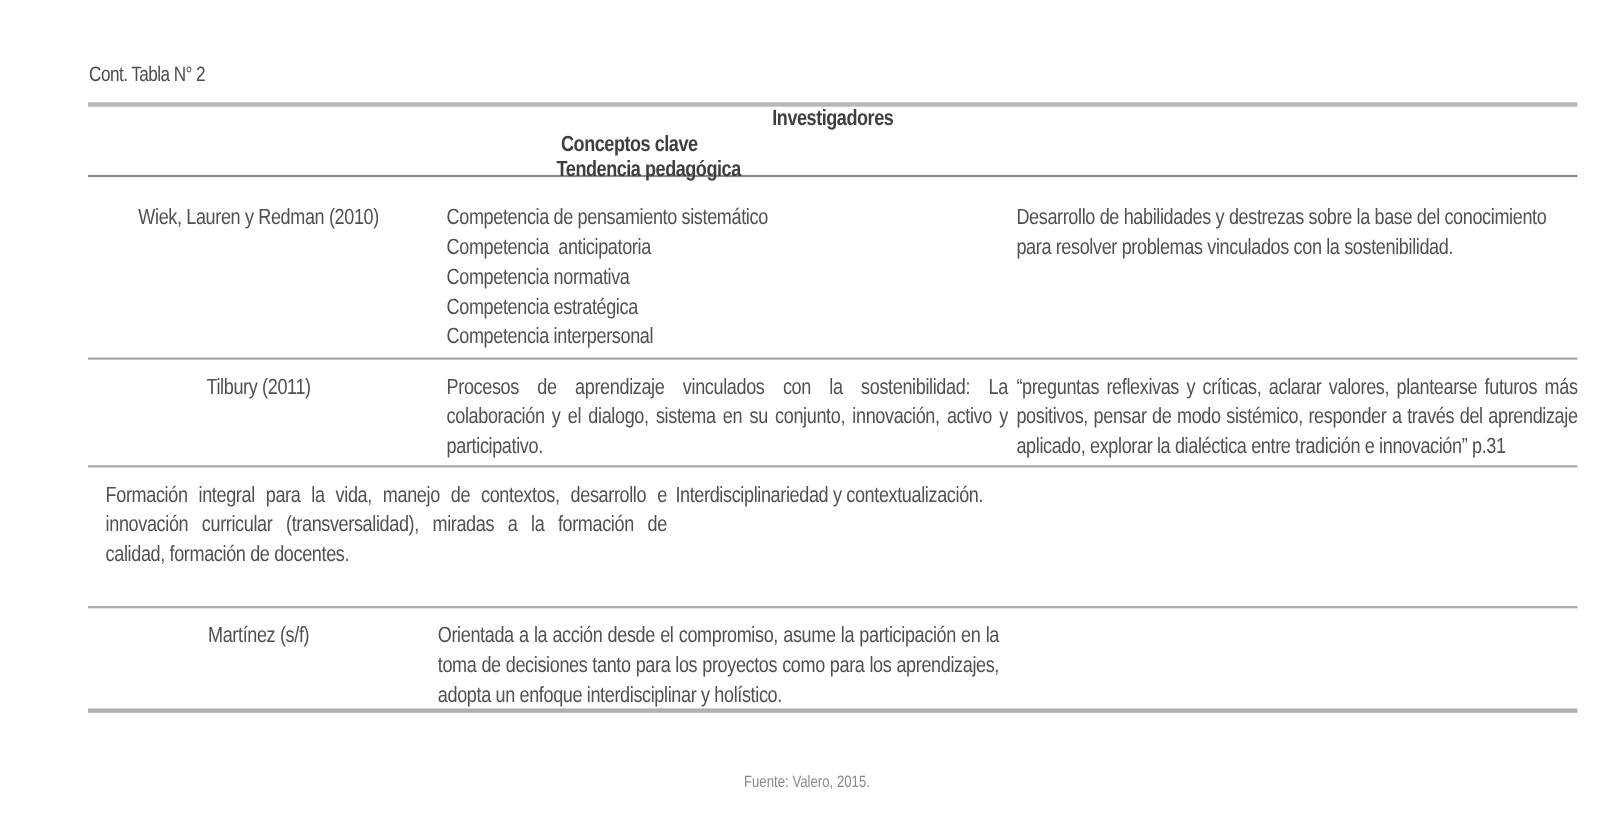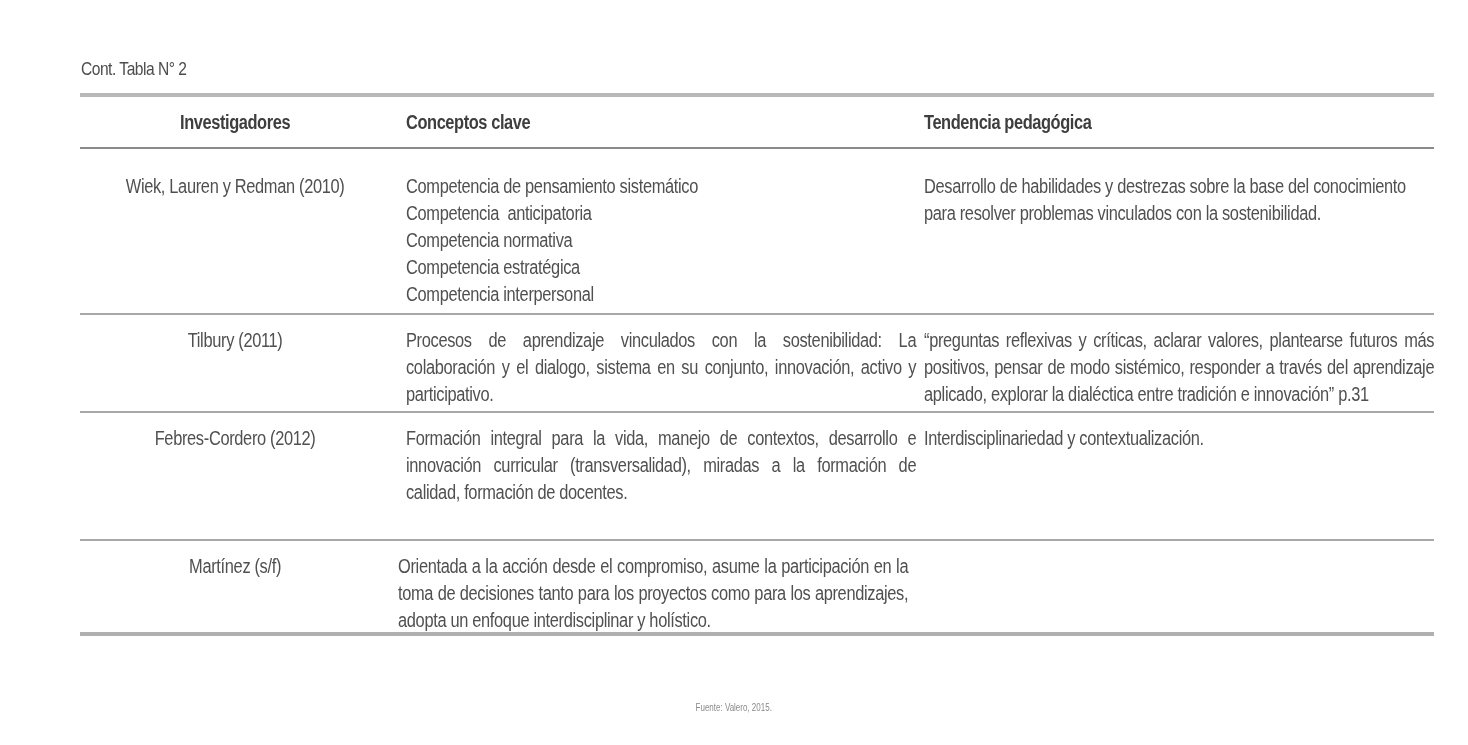--- a/index.html
+++ b/index.html
@@ -48,22 +48,23 @@
       background: #b0b0b0;
     }
     .row {
       display: flex;
       position: relative;
     }
     .col1 { width: 310px; padding-left: 0; text-align: center; }
     .col2 { width: 510px; margin-left: 16px; }
     .col3 { width: 510px; margin-left: 8px; }
     .header-row {
-      height: 50px;
+      height: 62px;
       align-items: center;
+      flex-direction: column;
     }
     .hcell {
       font-weight: bold;
       font-size: 20px;
       color: #3e3e3e;
       letter-spacing: -0.5px;
       white-space: nowrap;
     }
     .hcell span { display: inline-block; transform: scaleX(0.82); }
     .col1.hcell span { transform-origin: center top; }
@@ -90,21 +91,21 @@
     .row-1 { height: 152px; margin-top: 12px; }
     .row-2 { height: 96px; }
     .row-3 { height: 126px; }
     .row-4 { height: 91px; }
     .source {
       position: absolute;
       left: 0;
       width: 1468px;
       top: 702px;
       text-align: center;
-      font-size: 10px;
+      font-size: 15px;
       color: #8a8a8a;
     }
     .source span { display: inline-block; transform: scaleX(0.8); }
   </style>
 </head>
 <body>
 
 <div class="caption">Cont. Tabla N° 2</div>
 
 <div class="table">
@@ -143,23 +144,20 @@
     <div class="col2 cell justify">
       <span class="inner">Procesos de aprendizaje vinculados con la sostenibilidad: La colaboración y el dialogo, sistema en su conjunto, innovación, activo y participativo.</span>
     </div>
     <div class="col3 cell justify">
       <span class="inner">“preguntas reflexivas y críticas, aclarar valores, plantearse futuros más positivos, pensar de modo sistémico, responder a través del aprendizaje aplicado, explorar la dialéctica entre tradición e innovación” p.31</span>
     </div>
   </div>
   <div class="rule-row"></div>
 
   <div class="row row-3">
-    <div class="col1 cell">
-      <span class="inner">Febres-Cordero (2012)</span>
-    </div>
     <div class="col2 cell justify">
       <span class="inner">Formación integral para la vida, manejo de contextos, desarrollo e innovación curricular (transversalidad), miradas a la formación de calidad, formación de docentes.</span>
     </div>
     <div class="col3 cell">
       <span class="inner">Interdisciplinariedad y contextualización.</span>
     </div>
   </div>
   <div class="rule-row"></div>
 
   <div class="row row-4">

